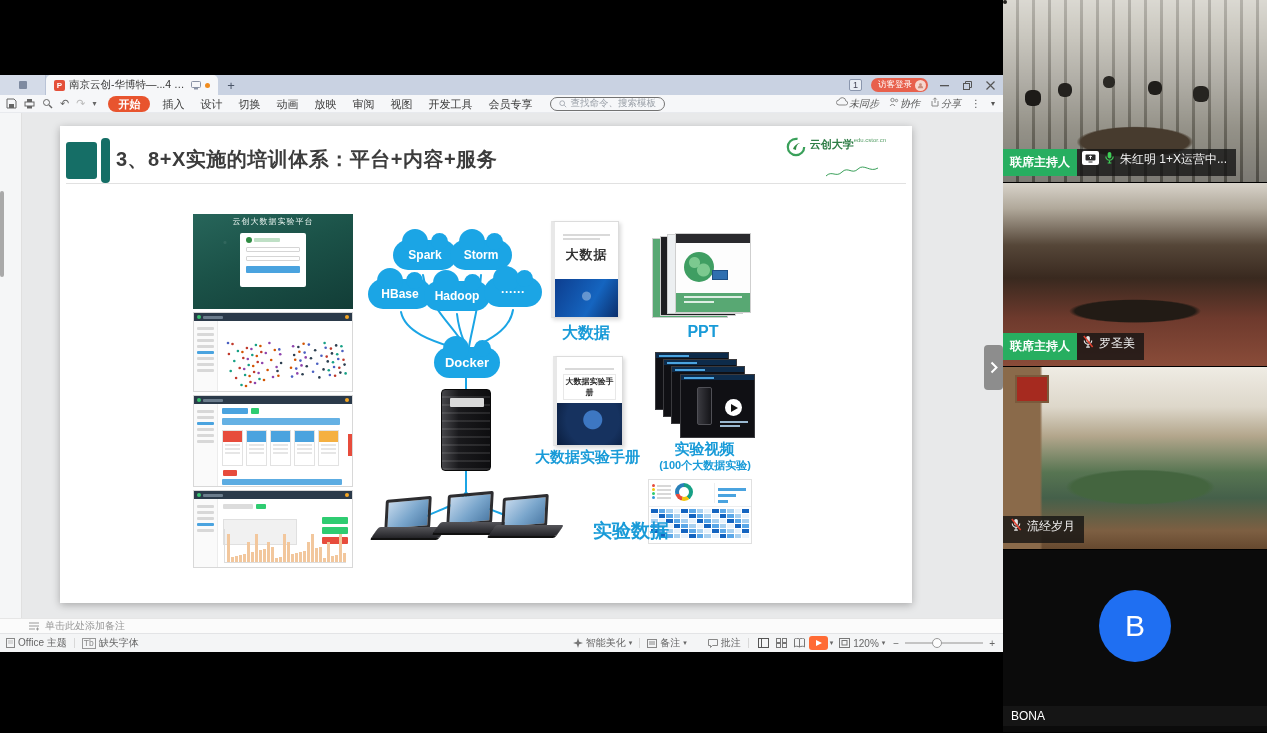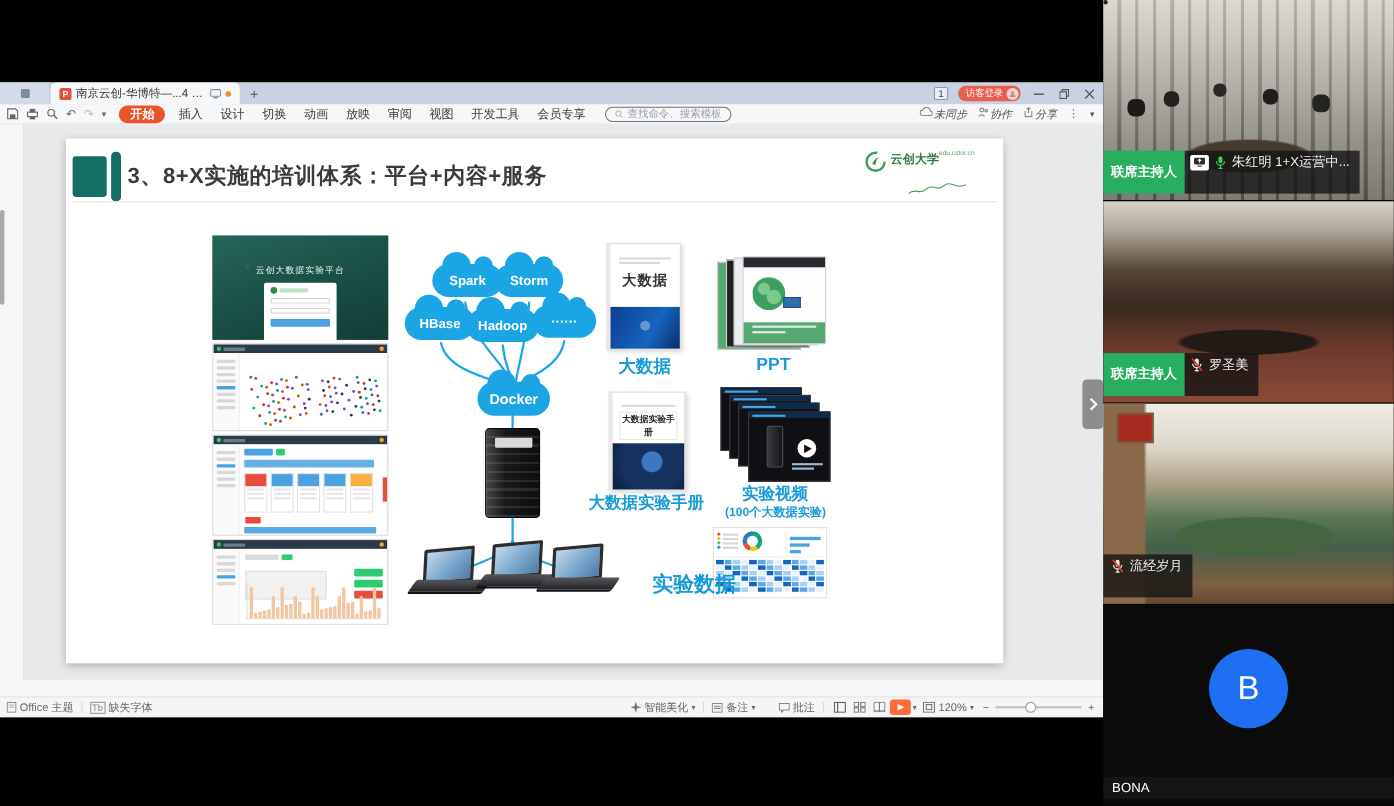--- a/index.html
+++ b/index.html
@@ -52,21 +52,21 @@
   .logo-texts { display:flex; }
   .logo-name { font-size:11px; font-weight:bold; color:#2e7d46; }
   .logo-domain { font-size:6px; color:#5aa06a; }
   .slogan { position:absolute; right:30px; top:40px; }
 
   
   .shot { position:absolute; left:133px; width:160px; border:1px solid #d8d8d8; overflow:hidden; background:#fff; }
   .shot-login { top:88px; height:95px; border:none;
     background:radial-gradient(circle at 20% 30%, rgba(255,255,255,.08) 0 1px, transparent 2px),
                linear-gradient(160deg,#27655a 0%,#1b5248 45%,#123d37 100%); }
-  .login-title { text-align:center; color:#eaf4f0; font-size:8px; margin-top:26px; letter-spacing:1px; }
+  .login-title { text-align:center; color:#eaf4f0; font-size:8px; margin-top:2px; letter-spacing:1px; }
   .login-card { width:66px; height:54px; background:#fff; border-radius:2px; margin:6px auto 0; padding:4px 6px; }
   .login-logo-row { display:flex; align-items:center; gap:2px; }
   .login-logo-dot { width:6px; height:6px; border-radius:50%; background:#2e8b43; }
   .login-logo-bar { width:26px; height:4px; background:#bfe0c6; border-radius:1px; }
   .login-input { height:5px; border:1px solid #d5d5d5; border-radius:1px; margin-top:4px; }
   .login-btn { height:7px; background:#4aa3df; border-radius:1px; margin-top:5px; }
 
   .shot-head { height:8px; background:#2b3a4a; display:flex; align-items:center; padding:0 3px; gap:2px; }
   .shot-head .hd-dot { width:4px; height:4px; border-radius:50%; background:#37c26e; }
   .shot-head .hd-bar { width:20px; height:3px; background:#6b7c8c; border-radius:1px; }
@@ -188,21 +188,21 @@
       linear-gradient(180deg,#efece4 0%,#ddd7ca 22%,#b3a68c 38%,#577552 58%,#45604a 72%,#7d5f42 90%,#66492f 100%); }
   .feed-3 .art { position:absolute; left:14px; top:10px; width:30px; height:24px; background:#a62a1f; box-shadow:0 0 0 2px #7a5a3c; }
   .feed-4 { background:#0b0b0b; }
   .feed-5 { background:#121212; }
   .people { position:absolute; left:0; top:0; width:4px; height:4px; border-radius:50%; background:#23211e;
     box-shadow:60px 88px 0 5px #23211e, 104px 80px 0 4px #2a2824, 150px 86px 0 5px #201e1b, 196px 92px 0 6px #262420, 28px 96px 0 6px #1d1b18; }
   .namebar { position:absolute; left:0; bottom:6px; display:flex; align-items:stretch; z-index:3; }
   .badge { font-size:12px; font-weight:bold; color:#fff; padding:2px 7px; display:flex; align-items:center; }
   .badge.green { background:#27ae60; }
   .badge.orange { background:#ef9f3d; }
-  .namebox { background:rgba(18,18,18,.78); color:#f0f0f0; font-size:12px; display:flex; align-items:center; gap:5px; padding:2px 9px 20px 5px; white-space:nowrap; }
+  .namebox { background:rgba(18,18,18,.78); color:#f0f0f0; font-size:12px; display:flex; gap:5px; padding:2px 9px 8px 5px; white-space:nowrap; }
   .fullbar { position:absolute; left:0; bottom:6px; width:100%; background:#151515; color:#fff; font-size:12px; padding:3px 8px; z-index:3; }
   .avatar-b { position:absolute; left:50%; top:42%; transform:translate(-50%,-50%); width:72px; height:72px; border-radius:50%; background:#1f6ff2; color:#fff; font-size:30px; display:flex; align-items:center; justify-content:center; }
   .avatar-anime { position:absolute; left:50%; top:40%; transform:translate(-50%,-50%); width:74px; height:74px; border-radius:50%;
     background:
       radial-gradient(circle at 28% 22%, #fff 0 5px, transparent 6px),
       radial-gradient(circle at 74% 30%, #ffe9ec 0 4px, transparent 5px),
       radial-gradient(circle at 42% 58%, #3a2420 0 2.5px, transparent 3.5px),
       radial-gradient(circle at 62% 58%, #3a2420 0 2.5px, transparent 3.5px),
       radial-gradient(circle at 50% 52%, #fbe3d2 0 40%, #f0bfae 41% 52%, #cf4848 53% 100%); }
   .shareic { width:17px; height:14px; background:#fff; border-radius:2px; display:flex; align-items:center; justify-content:center; }
@@ -808,20 +808,27 @@
               <i style="background: rgb(90, 167, 232);"></i>
               <i style="background: rgb(168, 208, 240);"></i>
               <i style="background: rgb(232, 242, 251);"></i>
             </div>
         </div>
 
         <div class="blue-label" style="left:512px;top:392px;width:118px;font-size:19px">实验数据</div>
       </div>
     </div>
 
+    <div class="notebar">
+      <svg width="12" height="10" viewBox="0 0 12 10">
+          <path d="M1 2h10M1 5h10M1 8h6" stroke="#999"></path>
+          <path d="M9.5 6.5v3M8 8h3" stroke="#999"></path>
+        </svg>
+      <span>单击此处添加备注</span>
+    </div>
 
     <div class="statusbar">
       <span class="st-item" style="margin-left:6px">
         <svg width="9" height="10" viewBox="0 0 9 10">
             <rect x="0.5" y="0.5" width="8" height="9" fill="none" stroke="#888"></rect>
             <path d="M2 3h5M2 5h5" stroke="#bbb"></path>
           </svg>
         <span>Office 主题</span>
       </span>
       <span class="sep"></span>

